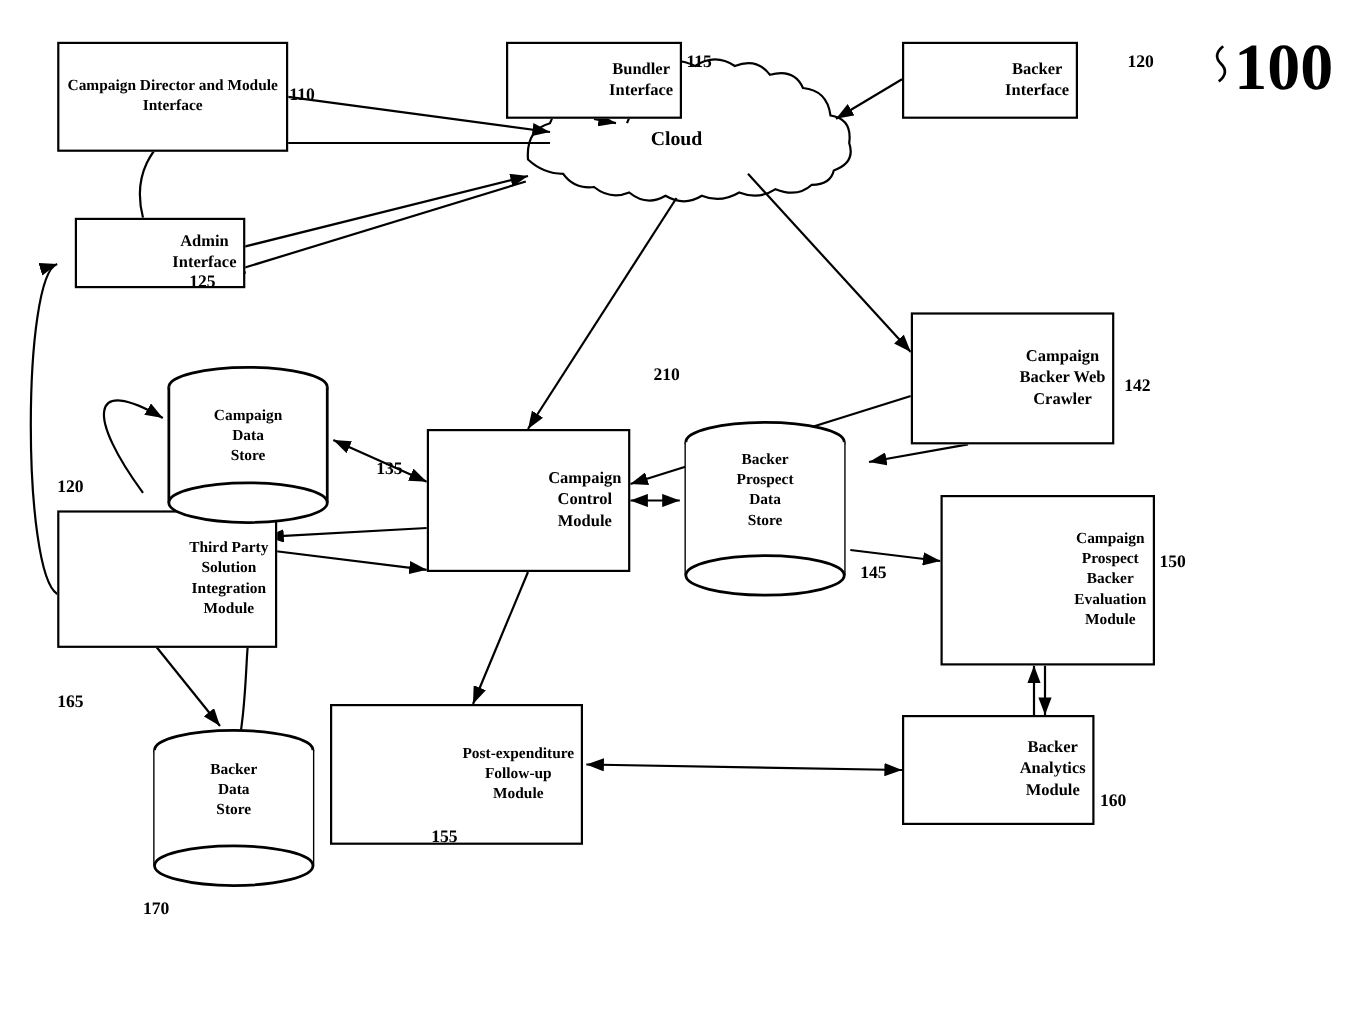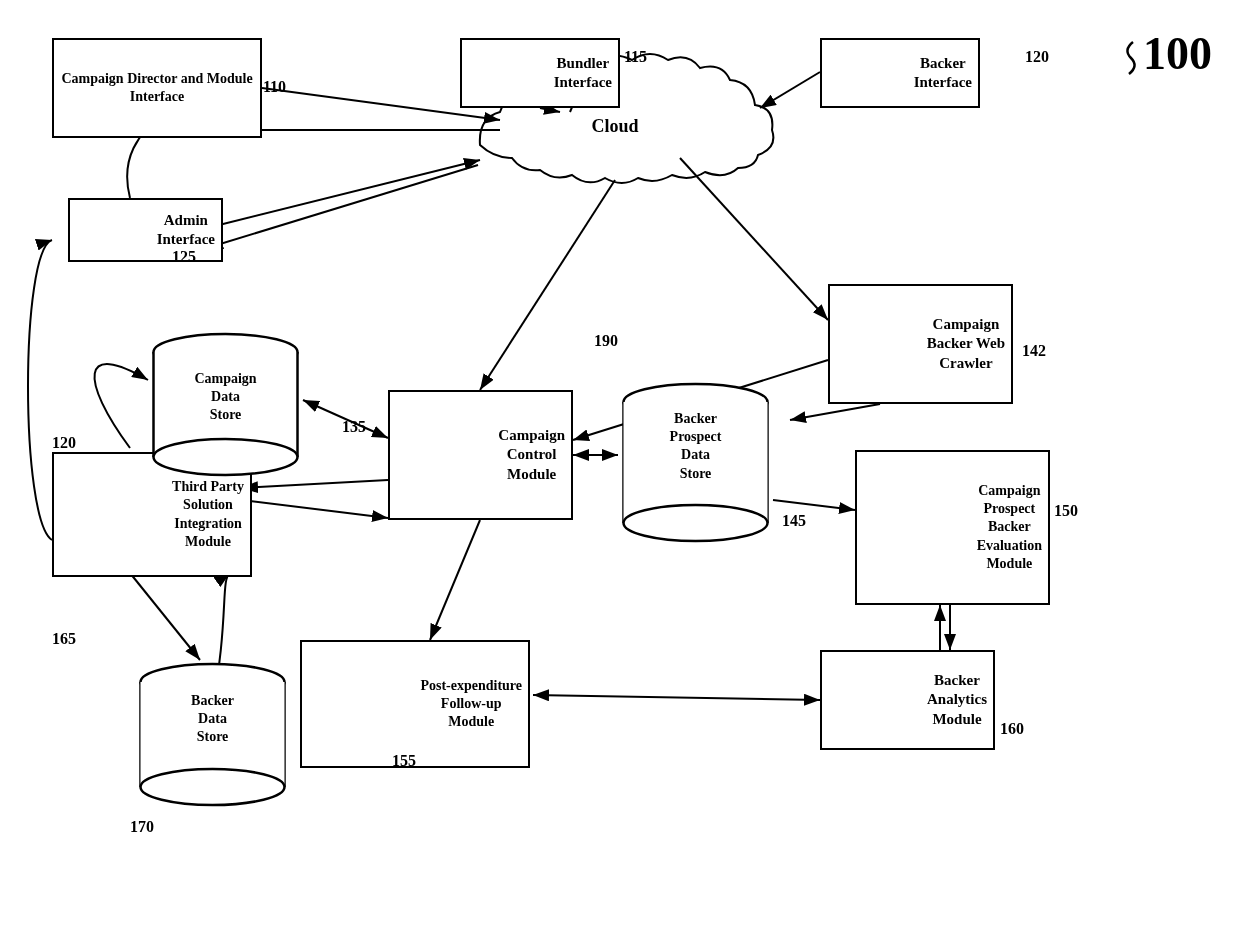--- a/index.html
+++ b/index.html
@@ -200,21 +200,21 @@
   </div>
 
   <div class="box" style="left:300px; top:640px; width:230px; height:128px; font-size:14px;">
     <span>Post-expenditure<br>Follow-up<br>Module</span>
   </div>
 
   <div class="box" style="left:820px; top:650px; width:175px; height:100px; font-size:15px;">
     <span>Backer<br>Analytics<br>Module</span>
   </div>
 
-  <div class="box" style="left:52px; top:452px; width:200px; height:125px; font-size:14px;">
+  <div class="box" style="left:52px; top:464px; width:200px; height:125px; font-size:14px;">
     <span>Third Party<br>Solution<br>Integration<br>Module</span>
   </div>
 
   <div class="cylinder" style="left:148px; top:330px; width:155px; height:148px;">
     <svg viewBox="0 0 155 148" xmlns="http://www.w3.org/2000/svg">
       <ellipse cx="77.5" cy="22" rx="72" ry="18" stroke="#000" stroke-width="2.5" fill="#fff"></ellipse>
       <rect x="5.5" y="22" width="144" height="105" stroke="#000" stroke-width="0" fill="#fff"></rect>
       <line x1="5.5" y1="22" x2="5.5" y2="127" stroke="#000" stroke-width="2.5"></line>
       <line x1="149.5" y1="22" x2="149.5" y2="127" stroke="#000" stroke-width="2.5"></line>
       <ellipse cx="77.5" cy="127" rx="72" ry="18" stroke="#000" stroke-width="2.5" fill="#fff"></ellipse>
@@ -241,31 +241,31 @@
       <rect x="5.5" y="22" width="144" height="105" fill="#fff"></rect>
       <ellipse cx="77.5" cy="127" rx="72" ry="18" stroke="#000" stroke-width="2.5" fill="#fff"></ellipse>
     </svg>
     <div style="position:absolute; top:32px; width:100%; text-align:center; font-weight:bold; font-size:14px; line-height:1.3;">Backer<br>Data<br>Store</div>
   </div>
 
   <span class="ref-num" style="left:263px; top:60px;margin-top:18px;">110</span>
   <span class="ref-num" style="left:624px; top:48px;">115</span>
   <span class="ref-num" style="left:984px; top:48px;margin-left:41px;">120</span>
   <span class="ref-num" style="left:172px; top:248px;">125</span>
-  <span class="ref-num" style="left:594px; top:332px;">190</span>
+  <span class="ref-num" style="left:594px; top:332px;">210</span>
   <span class="ref-num" style="left:342px; top:418px;">135</span>
   <span class="ref-num" style="left:52px; top:434px;">120</span>
   <span class="ref-num" style="left:1022px; top:342px;">142</span>
   <span class="ref-num" style="left:782px; top:512px;">145</span>
   <span class="ref-num" style="left:1054px; top:502px;">150</span>
   <span class="ref-num" style="left:392px; top:752px;">155</span>
   <span class="ref-num" style="left:1000px; top:720px;">160</span>
   <span class="ref-num" style="left:52px; top:630px;">165</span>
   <span class="ref-num" style="left:130px; top:818px;">170</span>
 
   <div style="position:absolute; right:28px; top:32px; display:flex; align-items:flex-start;">
     <svg width="40" height="50" viewBox="0 0 40 50">
       <path d="M 30,10 Q 20,18 28,26 Q 36,34 26,42" stroke="#000" stroke-width="2.5" fill="none"></path>
     </svg>
-    <span class="big-ref" style="position:relative; font-size:46px; top:-5px;">100</span>
+    <span class="big-ref" style="position:relative; font-size:60px; top:-5px;">100</span>
   </div>
 
 </div>
 
 </body></html>

